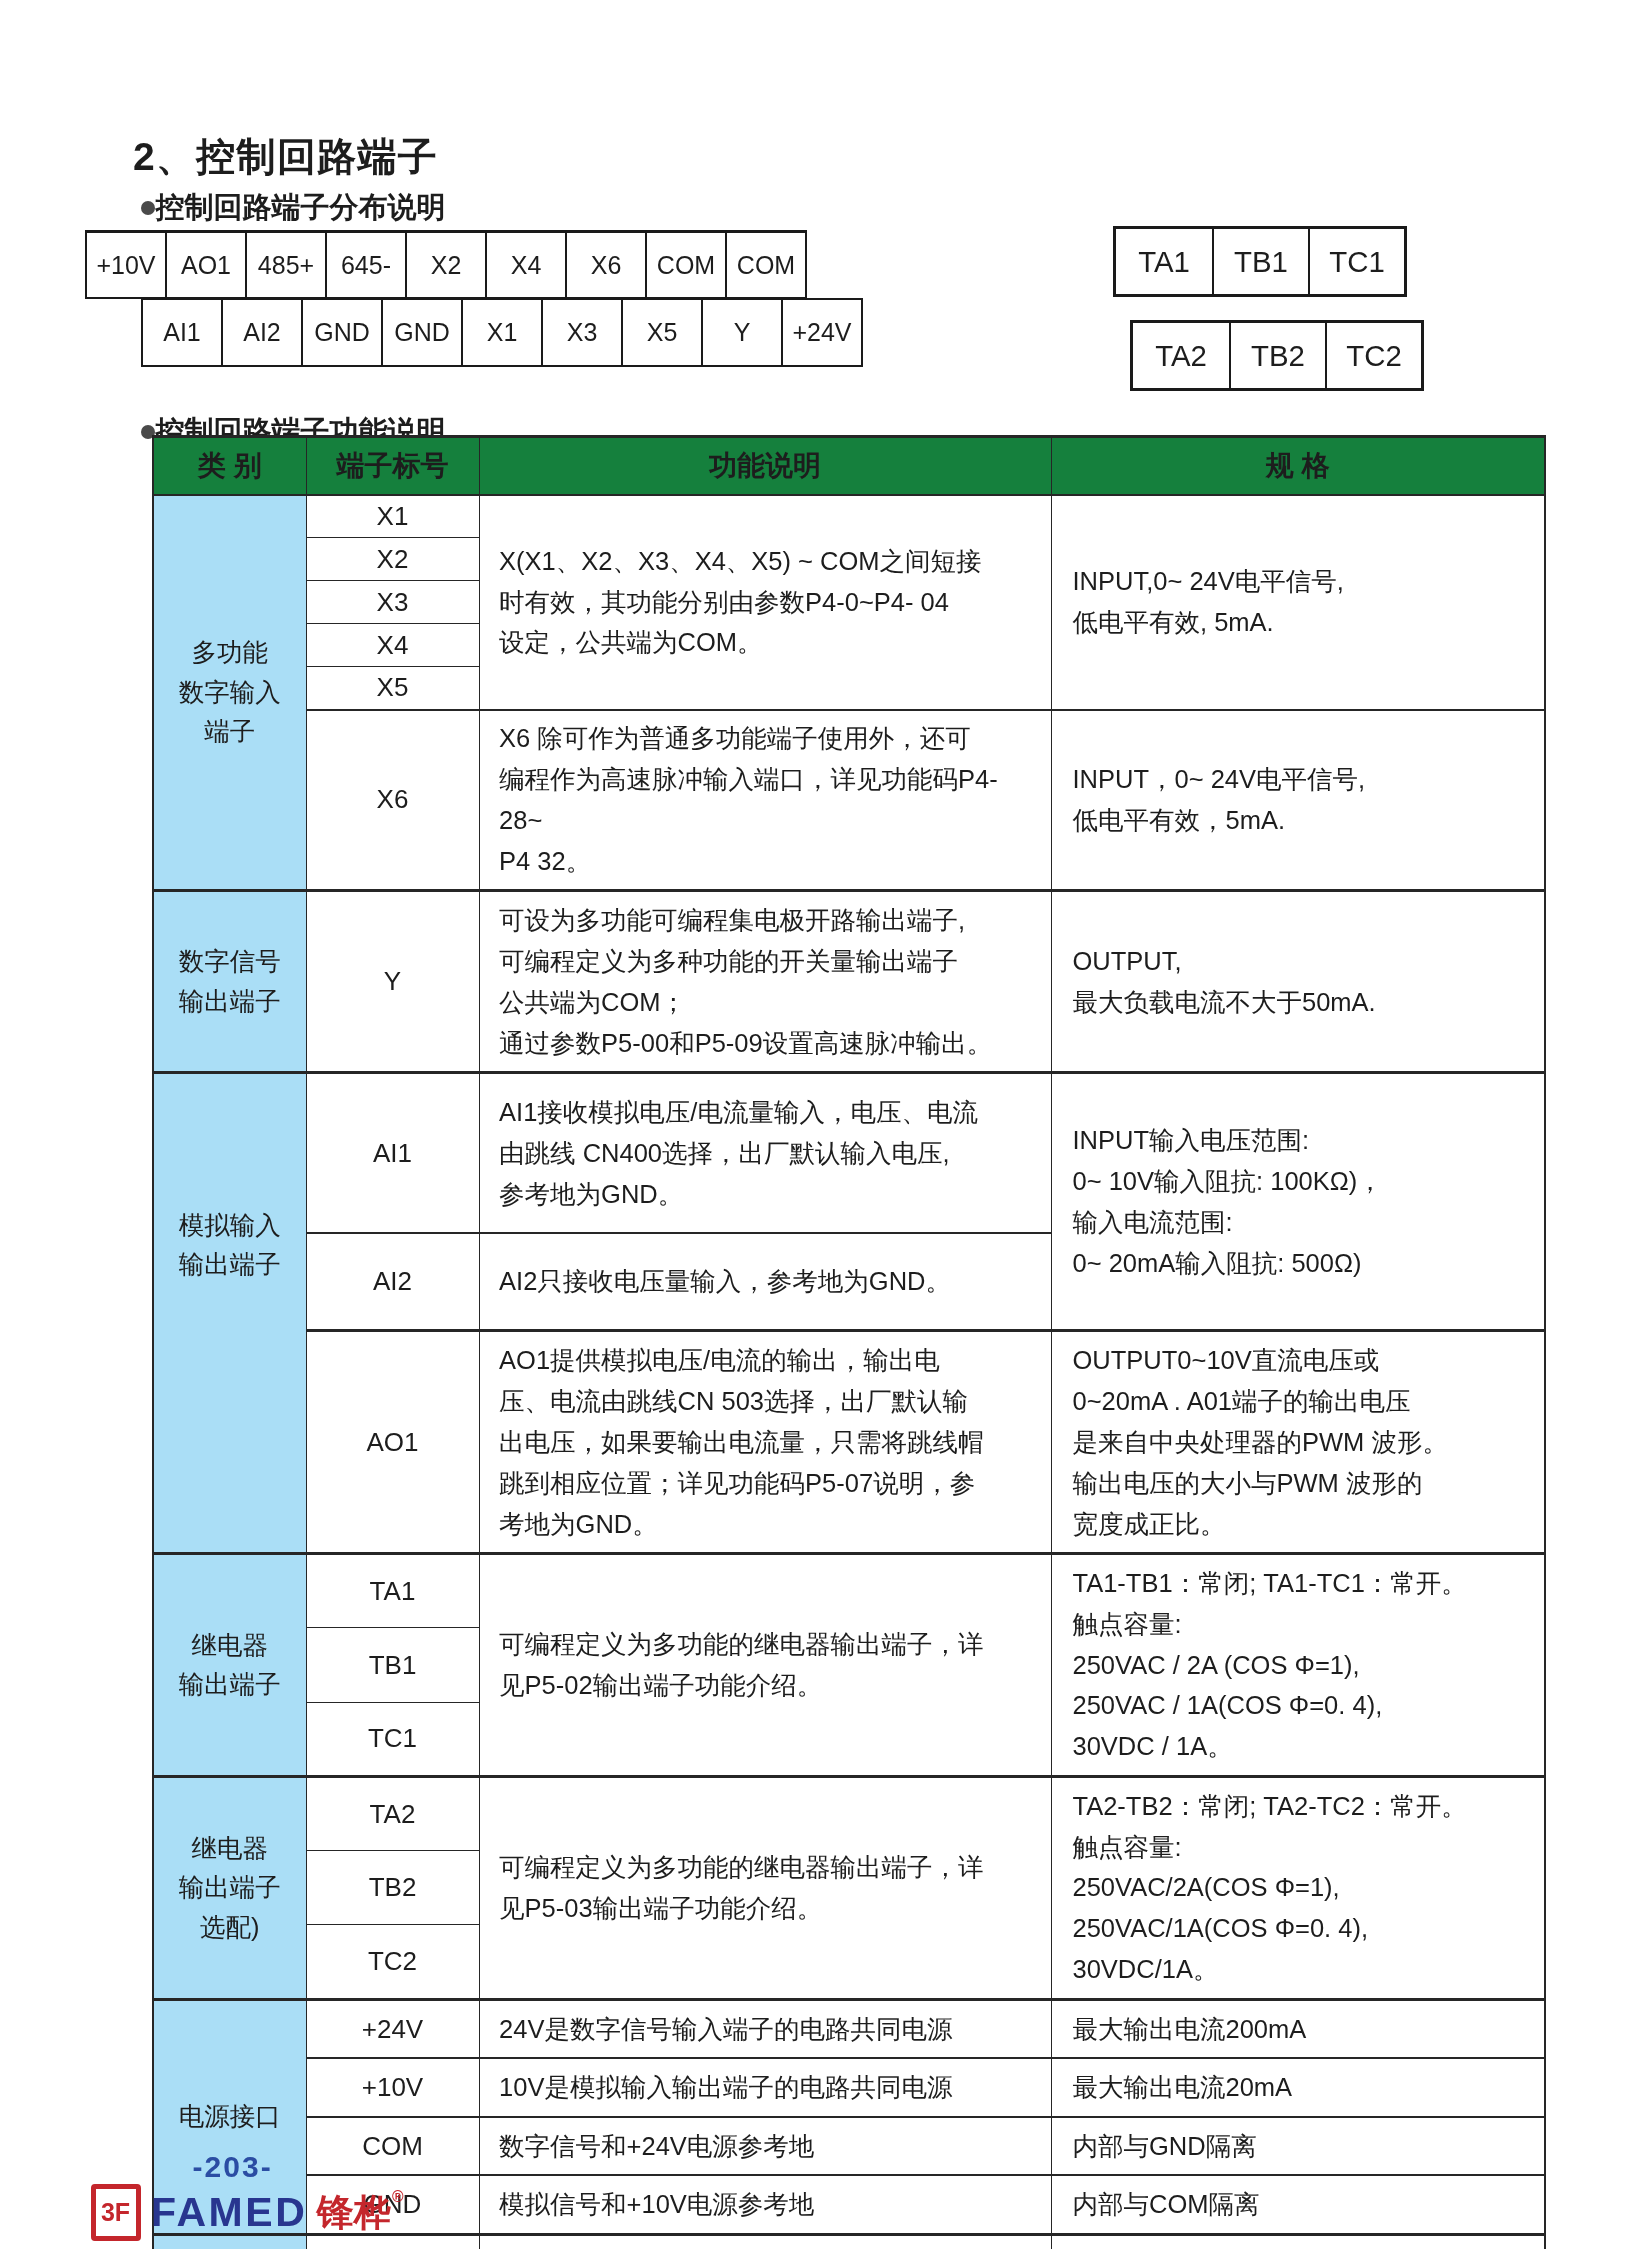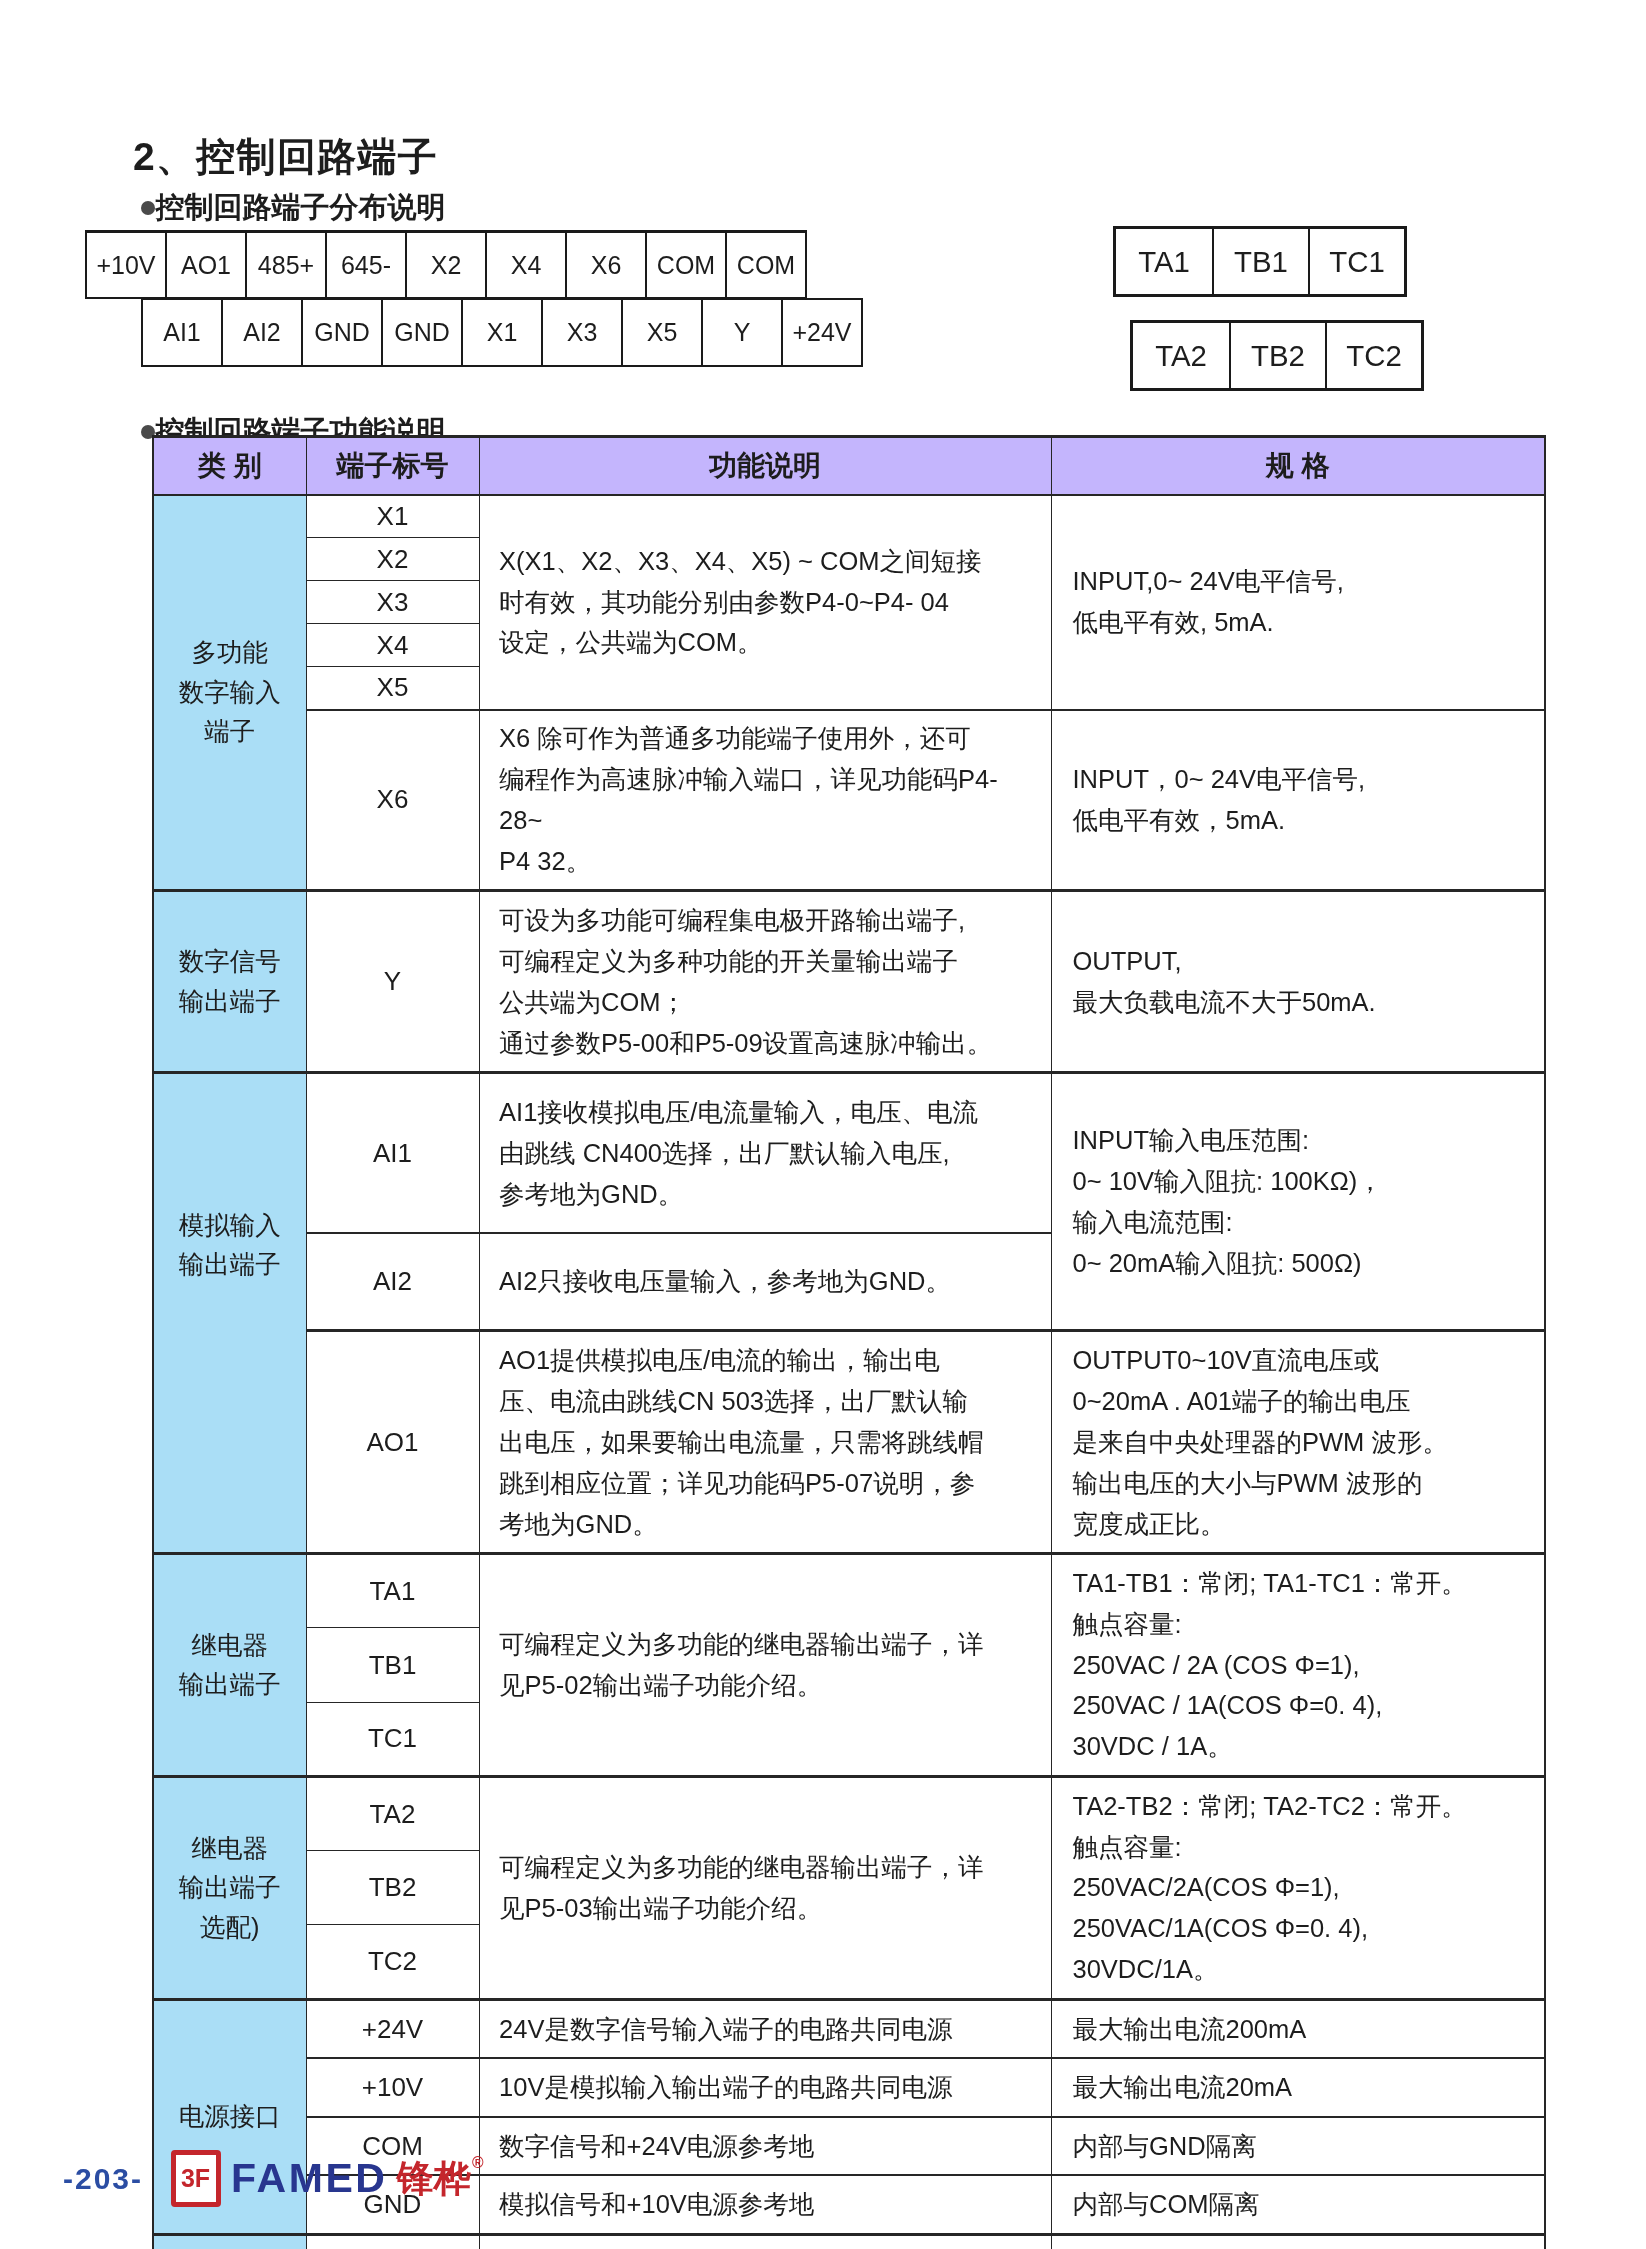--- a/index.html
+++ b/index.html
@@ -34,41 +34,41 @@
   .relay2{left:1130px;top:320px;}
 
   
   table.tbl{
     position:absolute;left:152px;top:435px;width:1393px;
     border-collapse:collapse;table-layout:fixed;font-size:25.5px;
     border:2px solid #262626;
   }
   .tbl th,.tbl td{box-sizing:border-box;border:1.3px solid #262626;}
   .tbl th{
-    background:#c4b5fd;font-weight:bold;font-size:28px;height:58px;text-align:center;
+    background:#15803d;font-weight:bold;font-size:28px;height:58px;text-align:center;
     border-top:3.9px solid #262626;border-bottom:2.6px solid #262626;
   }
   td.cat{
     background:#aadef6;text-align:center;vertical-align:middle;
     white-space:pre-line;line-height:1.55;padding:0 3.9px;
   }
   td.catAnalog{vertical-align:top;padding:0;}
   .catInner{margin-top:92px;text-align:center;white-space:pre-line;line-height:1.55;}
   td.term{text-align:center;vertical-align:middle;font-size:26px;}
   td.fn{padding:7.9px 11.8px 7.9px 19.6px;vertical-align:middle;line-height:1.6;}
   td.spec{padding:7.9px 10.5px 7.9px 21px;vertical-align:middle;line-height:1.6;}
   .ml{white-space:pre-line;}
   tr.sep > td{border-top:3.3px solid #262626;}
   tr.mid > td{border-top:2px solid #262626;}
   tr.h66{height:43px;} tr.h188{height:123px;} tr.h258{height:169px;}
   tr.h245{height:160px;} tr.h150{height:98px;} tr.h295{height:193px;}
   tr.h100{height:65px;} tr.h102{height:67px;} tr.h68{height:45px;} tr.h88{height:58px;}
 
   
-  .footer{position:absolute;left:63px;top:2150px;display:flex;align-items:center;}
+  .footer{position:absolute;left:63px;top:2150px;display:flex;align-items:center;flex-direction:column;}
   .pageno{color:#2b4da3;font-size:30px;font-weight:bold;letter-spacing:2px;}
   .logo{display:flex;align-items:center;margin-left:27.5px;}
   .logo-mark{
     box-sizing:border-box;width:50px;height:57px;border:5.2px solid #c4262c;border-radius:3.9px;
     color:#c4262c;font-weight:bold;font-size:25px;display:flex;align-items:center;justify-content:center;
     background:#fff;
   }
   .logo-famed{color:#28368f;font-size:41px;font-weight:bold;margin-left:10.5px;letter-spacing:2.6px;}
   .logo-cn{color:#c4262c;font-size:37px;font-weight:bold;margin-left:9.2px;}
   .reg{color:#c4262c;font-size:15.7px;font-weight:bold;position:relative;top:-15.7px;left:1.3px;}

